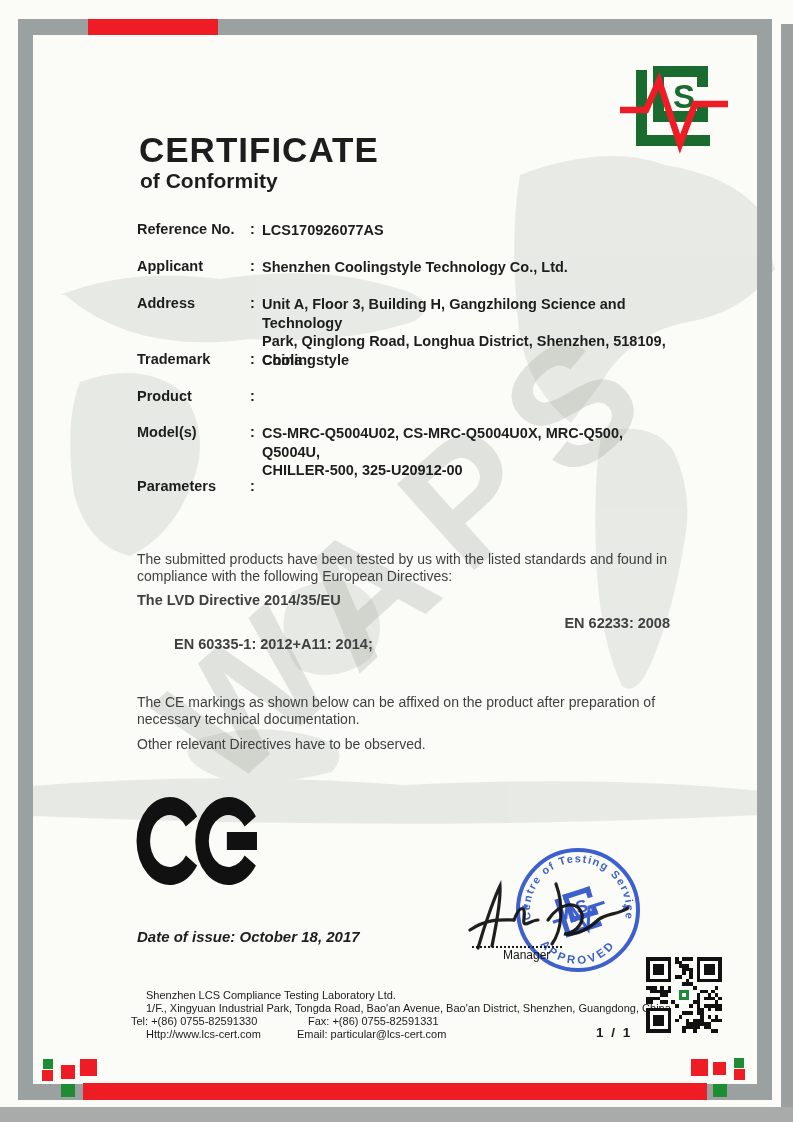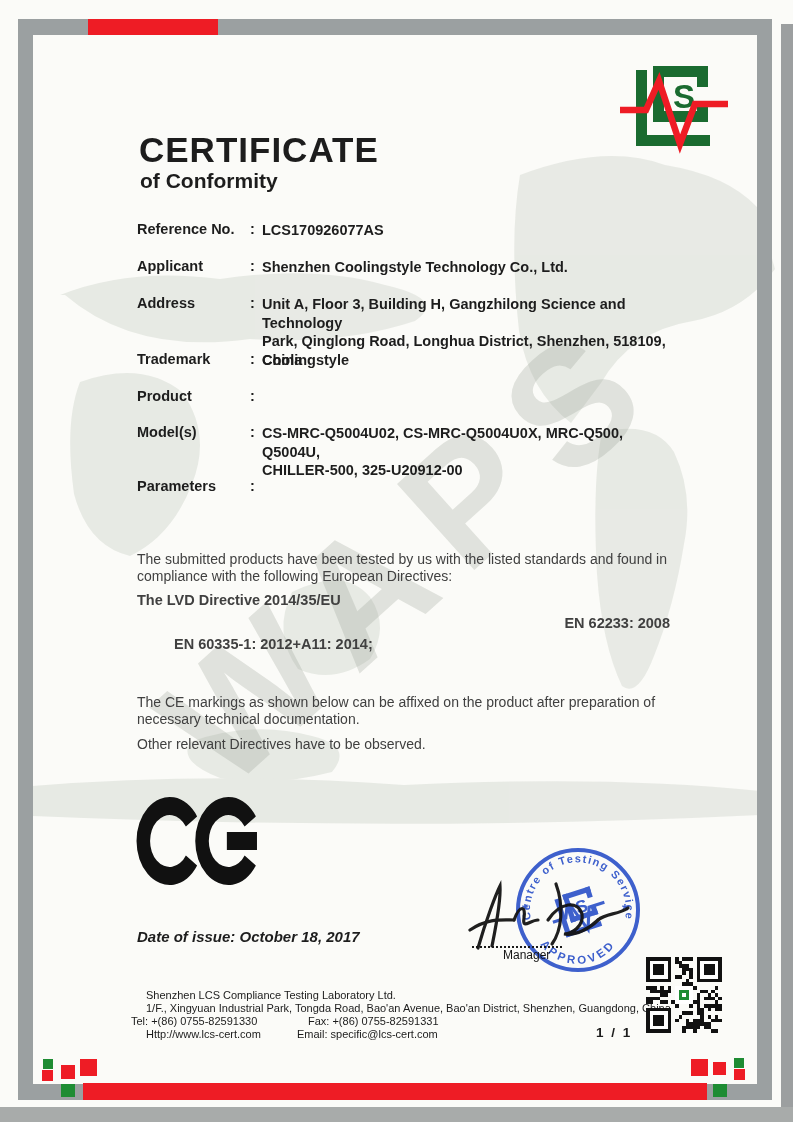--- a/index.html
+++ b/index.html
@@ -216,21 +216,21 @@
       <path d="M80,52 C92,34 110,32 114,46 C116,58 104,66 96,66 C108,68 122,60 130,52"></path>
       <path d="M130,52 C138,45 150,47 160,40"></path>
     </g>
   </svg>
 
   <div class="abs footer f1">Shenzhen LCS Compliance Testing Laboratory Ltd.</div>
   <div class="abs footer f2">1/F., Xingyuan Industrial Park, Tongda Road, Bao'an Avenue, Bao'an District, Shenzhen, Guangdong, China</div>
   <div class="abs footer f3a">Tel: +(86) 0755-82591330</div>
   <div class="abs footer f3b">Fax: +(86) 0755-82591331</div>
   <div class="abs footer f4a">Http://www.lcs-cert.com</div>
-  <div class="abs footer f4b">Email: specific@lcs-cert.com</div>
+  <div class="abs footer f4b">Email: particular@lcs-cert.com</div>
   <div class="abs pagenum">1 / 1</div>
 
   <svg class="abs" style="left:646px;top:957px;" width="76" height="76" viewBox="0 0 21 21" shape-rendering="crispEdges">
     <g id="qr-modules" fill="#111">
         <rect x="8" y="0" width="1" height="1"></rect>
         <rect x="10" y="0" width="1" height="1"></rect>
         <rect x="11" y="0" width="1" height="1"></rect>
         <rect x="12" y="0" width="1" height="1"></rect>
         <rect x="8" y="1" width="1" height="1"></rect>
         <rect x="9" y="1" width="1" height="1"></rect>

